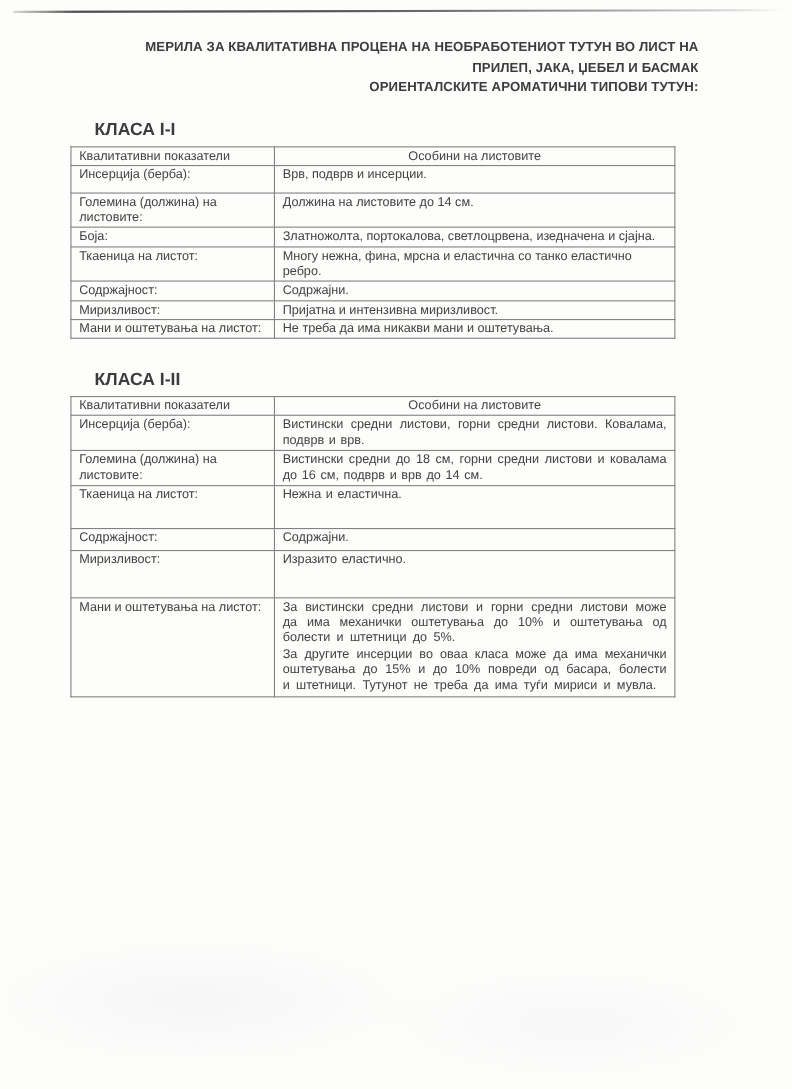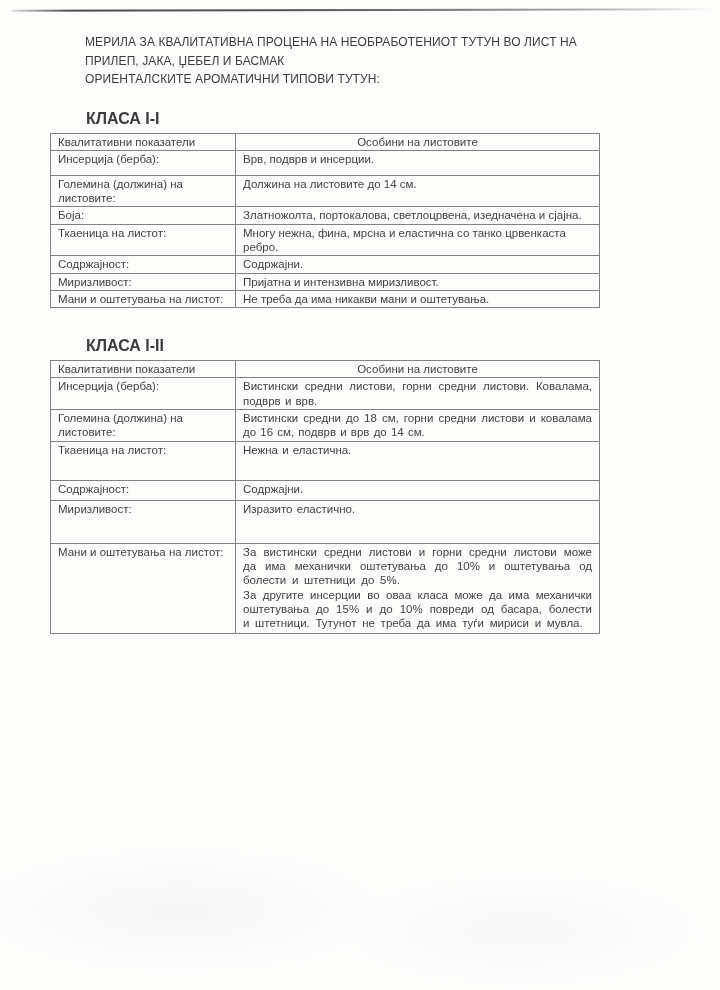--- a/index.html
+++ b/index.html
@@ -39,38 +39,38 @@
 
   .annex {
     margin: 92px 88px 0 0;
     text-align: right;
     font-size: 12px;
     color: #454545;
   }
 
   .doc-title {
     margin: 33px 85px 0 85px;
-    text-align: left;
-    font-weight: normal;
+    text-align: right;
+    font-weight: bold;
     font-size: 12px;
     line-height: 18.5px;
     color: #3c3c3c;
     letter-spacing: 0.1px;
   }
 
   .section-label {
     margin: 21px 0 0 86px;
     font-weight: bold;
     font-size: 16px;
     color: #3c3c3c;
   }
   .section-label.second { margin-top: 29px; }
 
   table.spec {
-    margin-left: 50px;
+    margin-left: 64px;
     margin-top: 5px;
     width: 550px;
     border-collapse: collapse;
     table-layout: fixed;
     font-size: 11.5px;
     line-height: 14.3px;
     color: #424242;
   }
   table.spec td, table.spec th {
     border: 1px solid #828282;
@@ -139,21 +139,21 @@
     <tr class="r1">
       <td>Големина (должина) на листовите:</td>
       <td class="val">Должина на листовите до 14 см.</td>
     </tr>
     <tr class="r2">
       <td>Боја:</td>
       <td class="val">Златножолта, портокалова, светлоцрвена, изедначена и сјајна.</td>
     </tr>
     <tr class="r3">
       <td>Ткаеница на листот:</td>
-      <td class="val">Многу нежна, фина, мрсна и еластична со танко црвенкаста ребро.</td>
+      <td class="val">Многу нежна, фина, мрсна и еластична со танко еластично ребро.</td>
     </tr>
     <tr class="r4">
       <td>Содржајност:</td>
       <td class="val">Содржајни.</td>
     </tr>
     <tr class="r5">
       <td>Миризливост:</td>
       <td class="val">Пријатна и интензивна миризливост.</td>
     </tr>
     <tr class="r6">

